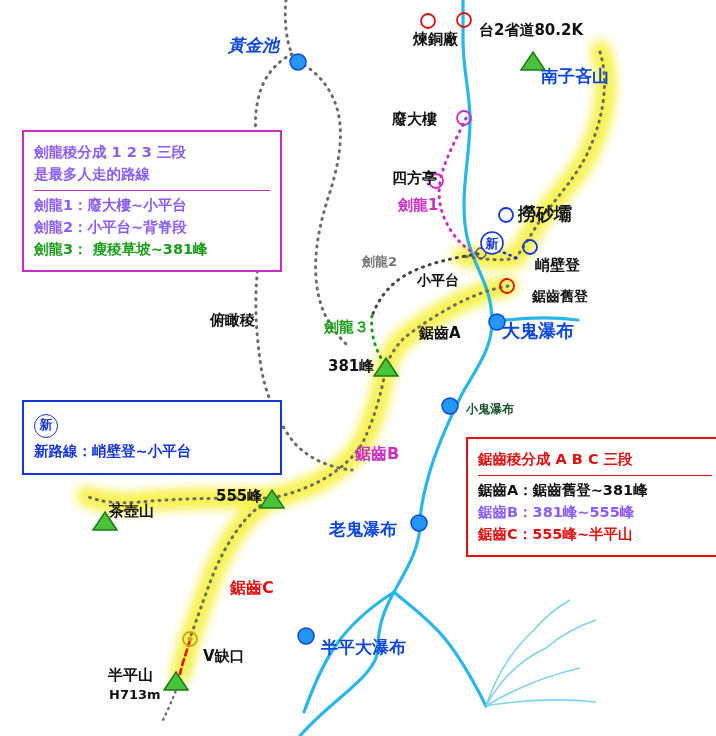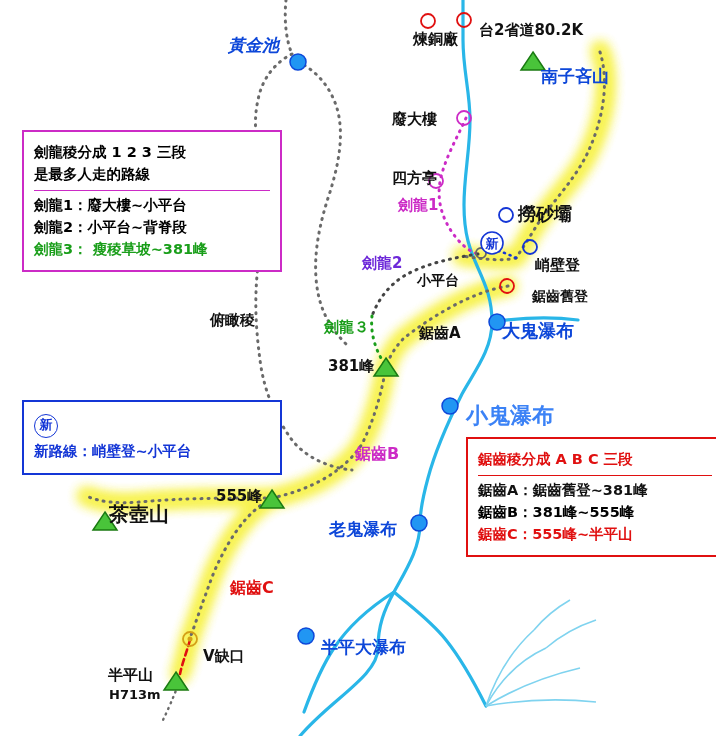--- a/index.html
+++ b/index.html
@@ -16,21 +16,21 @@
   .box .line{white-space:nowrap;font-weight:bold;}
   
   #legend-ridge{left:22px;top:130px;width:236px;border-color:#cc2bc6;padding:8px 10px;}
   #legend-ridge .line{font-size:14.5px;margin:3px 0;}
   
   #legend-new{left:22px;top:400px;width:236px;border-color:#1436d6;padding:8px 10px;}
   #legend-new .line{font-size:14.5px;margin:4px 0;}
   
   #legend-saw{left:466px;top:437px;width:234px;border-color:#e01010;padding:8px 10px;}
   #legend-saw .line{font-size:14.5px;margin:3px 0;}
-  .c-mag{color:#000000;}
+  .c-mag{color:#8b5cf6;}
   .c-red{color:#e01010;}
   .c-blue{color:#1436d6;}
   .c-green{color:#1a9e1a;}
   .c-black{color:#111111;}
   .new-badge{
     display:inline-block;width:22px;height:22px;border-radius:50%;
     border:1.6px solid #1436d6;color:#1436d6;font-size:13px;
     text-align:center;line-height:20px;font-weight:bold;
   }
   .divider{border-top:1.5px solid #cc2bc6;margin:6px 0 5px 0;}
@@ -162,33 +162,33 @@
 
 <div id="map-labels">
     <div class="lbl" style="left: 228px; top: 35px; color: rgb(13, 71, 217); font-size: 17px; font-style: italic;">黃金池</div>
     <div class="lbl" style="left: 391px; top: 30px; color: rgb(17, 17, 17); font-size: 15px; margin-left: 22px;">煉銅廠</div>
     <div class="lbl" style="left: 479px; top: 21px; color: rgb(17, 17, 17); font-size: 15px;">台2省道80.2K</div>
     <div class="lbl" style="left: 541px; top: 66px; color: rgb(13, 71, 217); font-size: 17px;">南子吝山</div>
     <div class="lbl" style="left: 392px; top: 110px; color: rgb(17, 17, 17); font-size: 15px;">廢大樓</div>
     <div class="lbl" style="left: 392px; top: 169px; color: rgb(17, 17, 17); font-size: 15px;">四方亭</div>
     <div class="lbl" style="left: 398px; top: 196px; color: rgb(204, 43, 198); font-size: 15px;">劍龍1</div>
     <div class="lbl" style="left: 518px; top: 203px; color: rgb(17, 17, 17); font-size: 18px;">撈砂壩</div>
-    <div class="lbl" style="left: 362px; top: 254px; color: #6d28d9; font-size: 15px; text-align: right;">劍龍2</div>
+    <div class="lbl" style="left: 362px; top: 254px; color: #737373; font-size: 13px; text-align: right;">劍龍2</div>
     <div class="lbl" style="left: 417px; top: 272px; color: rgb(17, 17, 17); font-size: 14px;">小平台</div>
     <div class="lbl" style="left: 535px; top: 256px; color: rgb(17, 17, 17); font-size: 15px;">峭壁登</div>
     <div class="lbl" style="left: 532px; top: 288px; color: rgb(17, 17, 17); font-size: 14px;">鋸齒舊登</div>
     <div class="lbl" style="left: 502px; top: 320px; color: rgb(13, 71, 217); font-size: 18px;">大鬼瀑布</div>
     <div class="lbl" style="left: 419px; top: 324px; color: rgb(17, 17, 17); font-size: 15px;">鋸齒A</div>
     <div class="lbl" style="left: 324px; top: 318px; color: rgb(26, 158, 26); font-size: 15px; text-align: right;">劍龍３</div>
     <div class="lbl" style="left: 210px; top: 311px; color: rgb(17, 17, 17); font-size: 15px;">俯瞰稜</div>
     <div class="lbl" style="left: 328px; top: 357px; color: rgb(17, 17, 17); font-size: 15px;">381峰</div>
-    <div class="lbl" style="left: 466px; top: 402px; color: #3b82f6; font-size: 22px;">小鬼瀑布</div>
+    <div class="lbl" style="left: 466px; top: 402px; color: #14532d; font-size: 12px;">小鬼瀑布</div>
     <div class="lbl" style="left: 355px; top: 444px; color: rgb(204, 43, 198); font-size: 16px;">鋸齒B</div>
     <div class="lbl" style="left: 216px; top: 487px; color: rgb(17, 17, 17); font-size: 15px;">555峰</div>
-    <div class="lbl" style="left: 109px; top: 502px; color: rgb(17, 17, 17); font-size: 20px;">茶壺山</div>
+    <div class="lbl" style="left: 109px; top: 502px; color: rgb(17, 17, 17); font-size: 15px;">茶壺山</div>
     <div class="lbl" style="left: 329px; top: 519px; color: rgb(13, 71, 217); font-size: 17px;">老鬼瀑布</div>
     <div class="lbl" style="left: 230px; top: 578px; color: rgb(224, 16, 16); font-size: 16px;">鋸齒C</div>
     <div class="lbl" style="left: 203px; top: 647px; color: rgb(17, 17, 17); font-size: 15px;">V缺口</div>
     <div class="lbl" style="left: 321px; top: 637px; color: rgb(13, 71, 217); font-size: 17px;">半平大瀑布</div>
     <div class="lbl" style="left: 108px; top: 666px; color: rgb(17, 17, 17); font-size: 15px;">半平山</div>
     <div class="lbl" style="left: 109px; top: 687px; color: rgb(17, 17, 17); font-size: 13px;">H713m</div>
   </div>
 
 <div class="box" id="legend-ridge">
   <div class="line c-mag">劍龍稜分成 1 2 3 三段</div>

